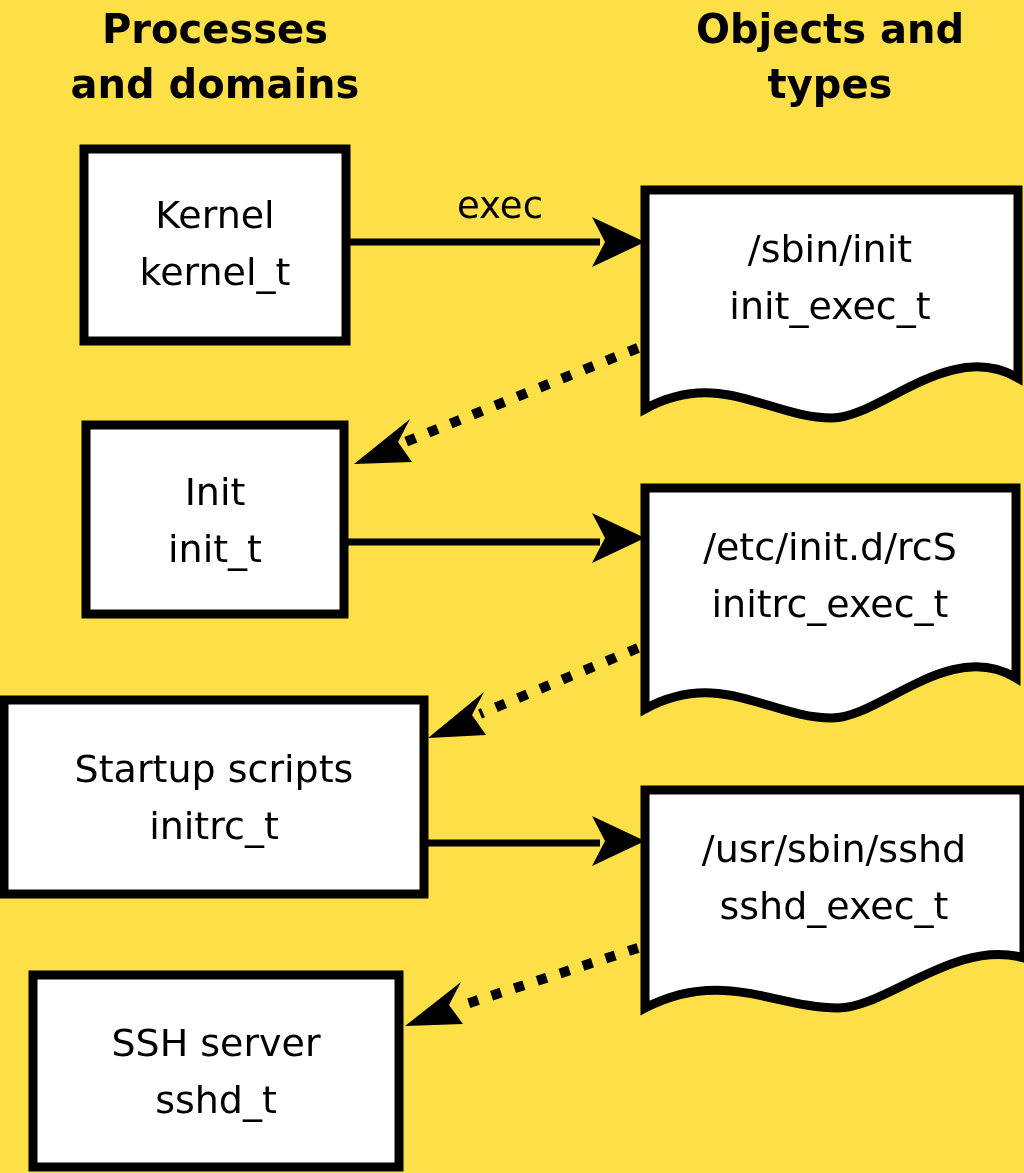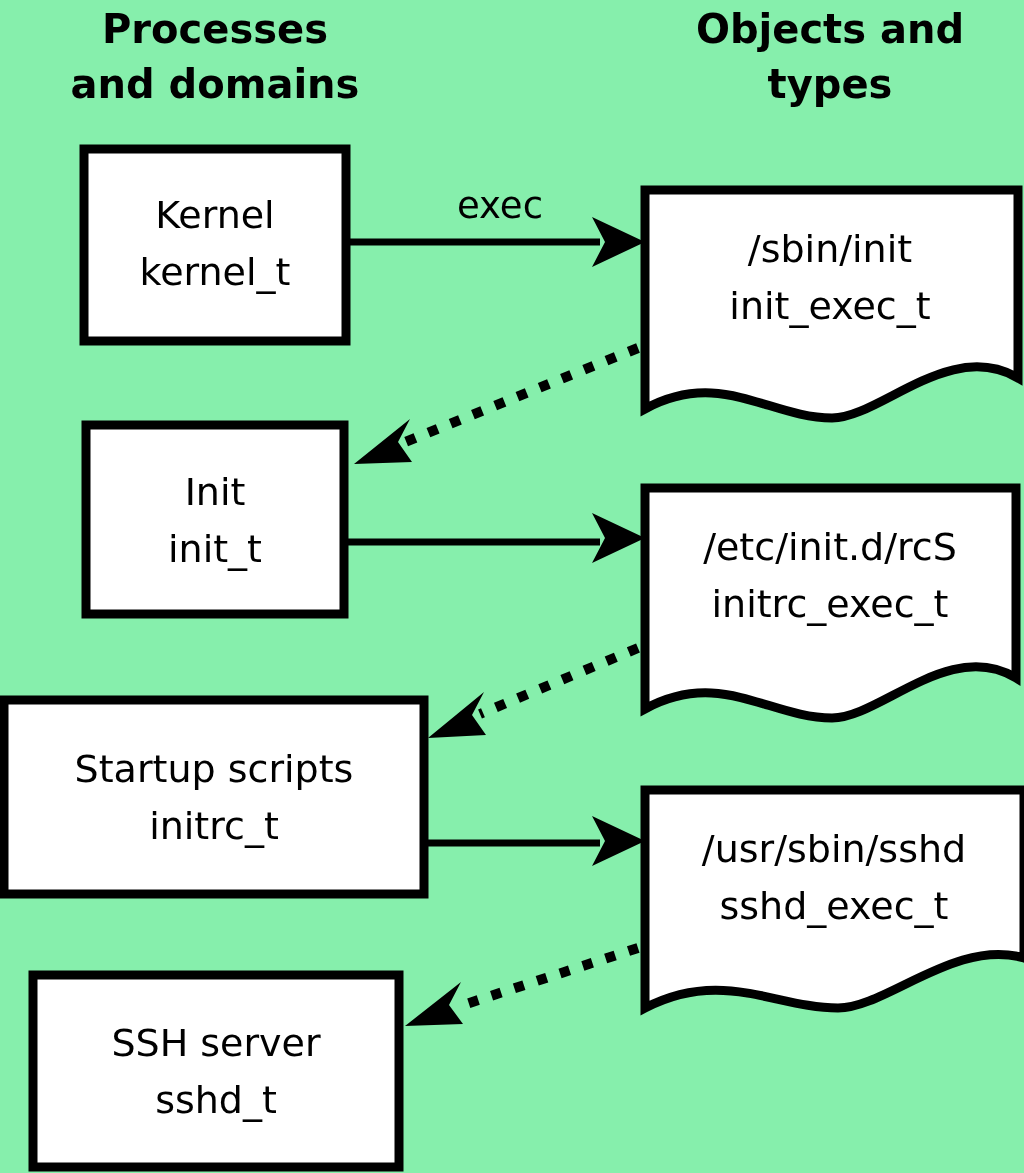--- a/index.html
+++ b/index.html
@@ -4,21 +4,21 @@
 <style>
   html, body {
     margin: 0;
     padding: 0;
     background: #ffffff;
   }
   #page {
     position: relative;
     width: 1024px;
     height: 1173px;
-    background: #86efac;
+    background: #fde047;
     font-family: "DejaVu Sans", sans-serif;
     overflow: hidden;
   }
   svg#diagram {
     position: absolute;
     top: 0;
     left: 0;
     width: 1024px;
     height: 1173px;
   }

